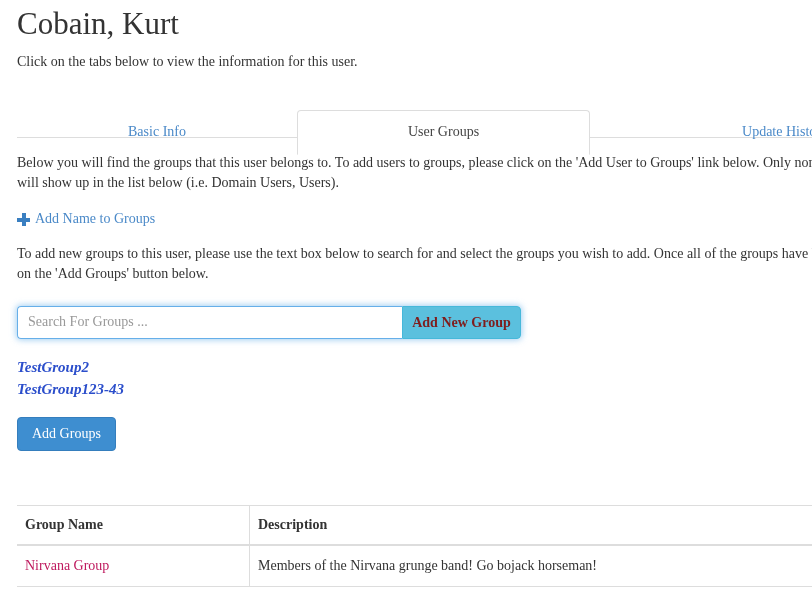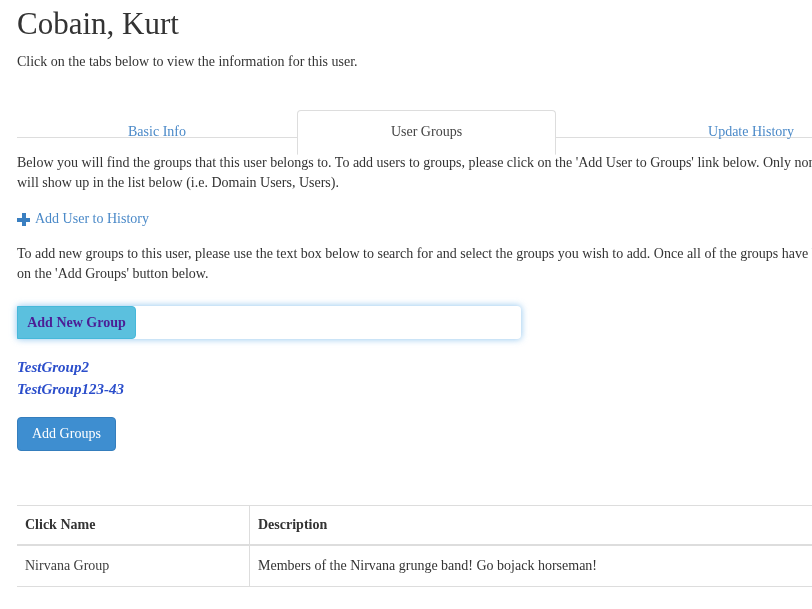--- a/index.html
+++ b/index.html
@@ -58,21 +58,21 @@
     padding: 11px 0 12px 0;
     box-sizing: border-box;
     color: #4a89c8;
     cursor: pointer;
     border: 1px solid transparent;
     position: relative;
     top: 18px;
     background: transparent;
   }
   .tab-basic { width: 280px; }
-  .tab-groups { width: 259px; margin-top: 28px; }
+  .tab-groups { width: 293px; margin-top: 28px; }
   .tab-update { width: 390px; }
   .tab.active {
     color: #444444;
     background: #ffffff;
     border: 1px solid #dddddd;
     border-bottom-color: #ffffff;
     border-top-left-radius: 4px;
     border-top-right-radius: 4px;
     cursor: default;
   }
@@ -145,21 +145,21 @@
   .search-input::placeholder { color: #999999; opacity: 1; }
   .add-new-group-btn {
     flex: 0 0 auto;
     width: 119px;
     height: 33px;
     box-sizing: border-box;
     background: #5bc0de;
     border: 1px solid #46b8da;
     border-top-right-radius: 4px;
     border-bottom-right-radius: 4px;
-    color: #4c1d95;
+    color: #7f1d1d;
     font-family: "Liberation Serif", "DejaVu Serif", serif;
     font-size: 14px;
     font-weight: bold;
     cursor: pointer;
     padding: 0;
     line-height: 31px;
   }
 
   
   .group-list {
@@ -211,21 +211,21 @@
   .groups-table th {
     font-weight: bold;
     color: #333333;
     border-bottom: 2px solid #dddddd;
     padding-top: 9px;
     padding-bottom: 9px;
   }
   .groups-table th.col-name,
   .groups-table td.col-name { width: 216px; border-right: 1px solid #dddddd; }
   .groups-table tbody td { padding-top: 10px; padding-bottom: 10px; }
-  .cell-link { color: #404040; text-decoration: none; cursor: pointer; }
+  .cell-link { color: #be185d; text-decoration: none; cursor: pointer; }
 </style>
 </head>
 <body>
 
 <div class="page">
 
   <h1 class="page-title">Cobain, Kurt</h1>
 
   <p class="intro-line">Click on the tabs below to view the information for this user.</p>
 
@@ -238,40 +238,41 @@
     </div>
     <div class="tab tab-update">
       <span>Update History</span>
     </div>
   </div>
 
   <p class="para p-tabs-desc">Below you will find the groups that this user belongs to. To add users to groups, please click on the 'Add User to Groups' link below. Only non-system generated groups will show up in the list below (i.e. Domain Users, Users).</p>
 
   <a class="add-user-link">
     <span class="plus-icon"></span>
-    <span>Add User to History</span>
+    <span>Add Name to Groups</span>
   </a>
 
   <p class="para">To add new groups to this user, please use the text box below to search for and select the groups you wish to add. Once all of the groups have been added, please click on the 'Add Groups' button below.</p>
 
   <div class="search-row">
+    <input class="search-input" type="text" placeholder="Search For Groups ..." style="">
     <button class="add-new-group-btn">Add New Group</button>
   </div>
 
   <ul class="group-list">
     <li class="group-list-item">TestGroup2</li>
     <li class="group-list-item">TestGroup123-43</li>
   </ul>
 
   <button class="add-groups-btn">Add Groups</button>
 
   <table class="groups-table">
     <thead>
       <tr>
-        <th class="col-name">Click Name</th>
+        <th class="col-name">Group Name</th>
         <th class="col-desc">Description</th>
       </tr>
     </thead>
     <tbody>
       <tr>
         <td class="col-name">
           <a class="cell-link">Nirvana Group</a>
         </td>
         <td class="col-desc">Members of the Nirvana grunge band! Go bojack horseman!</td>
       </tr>

